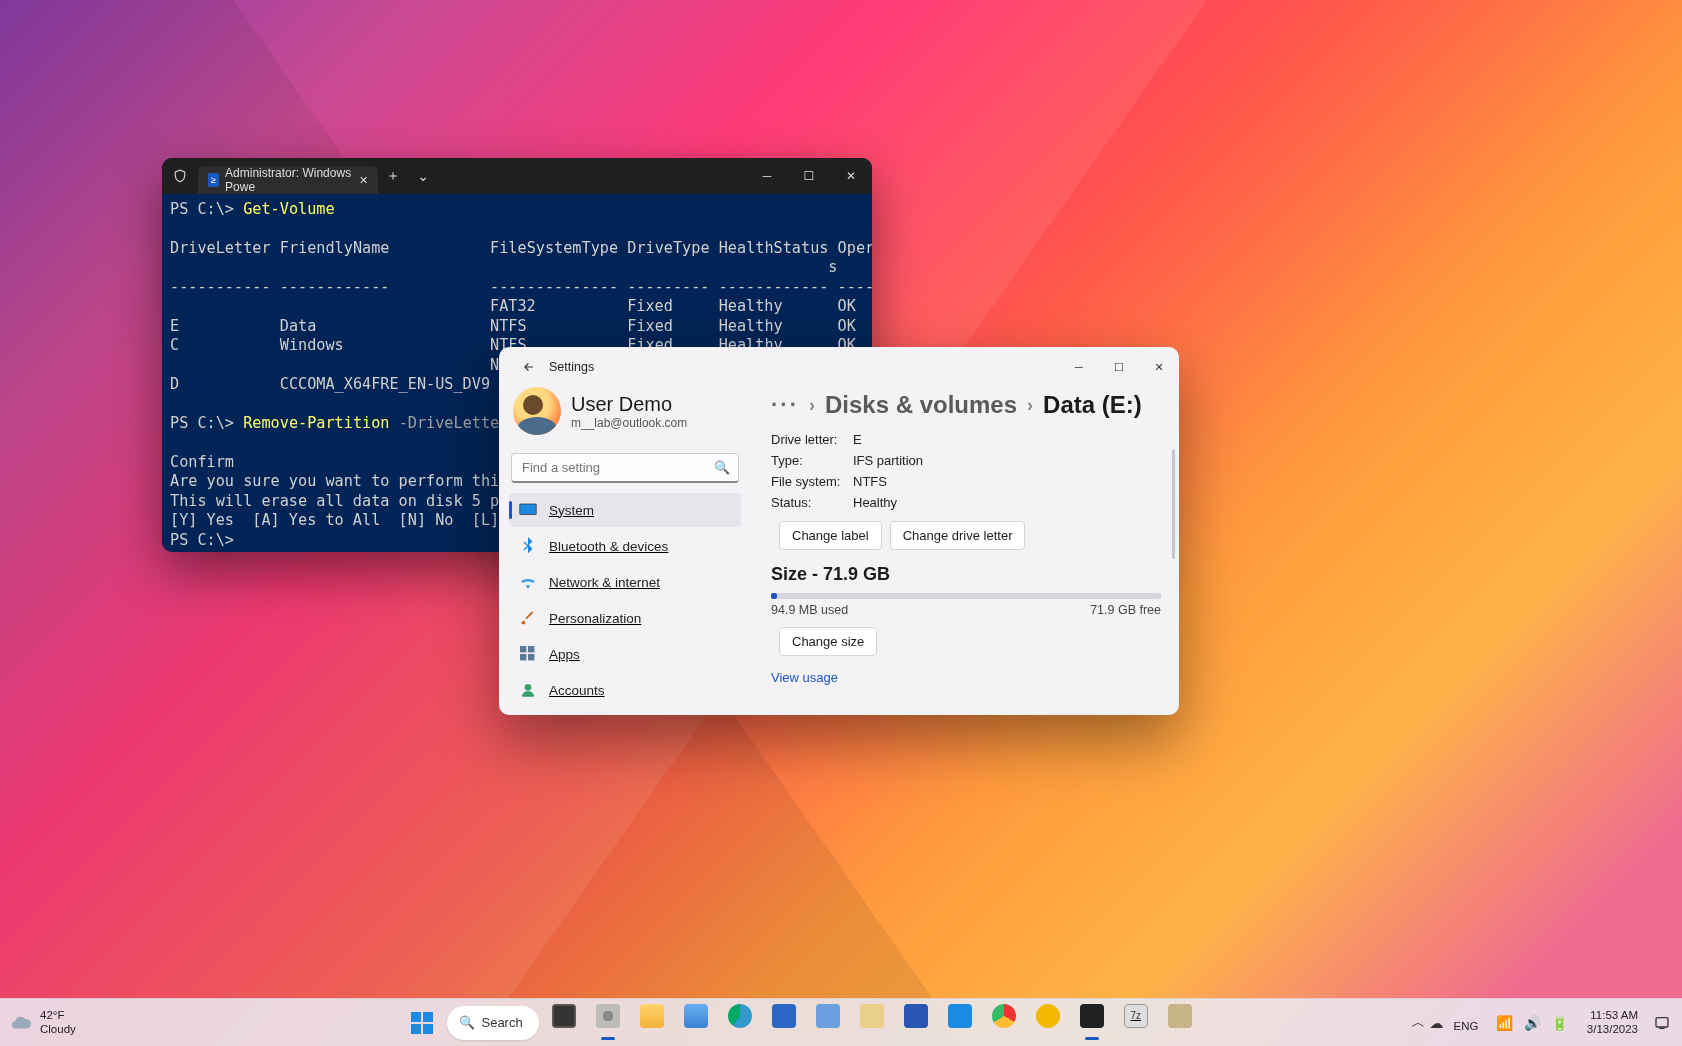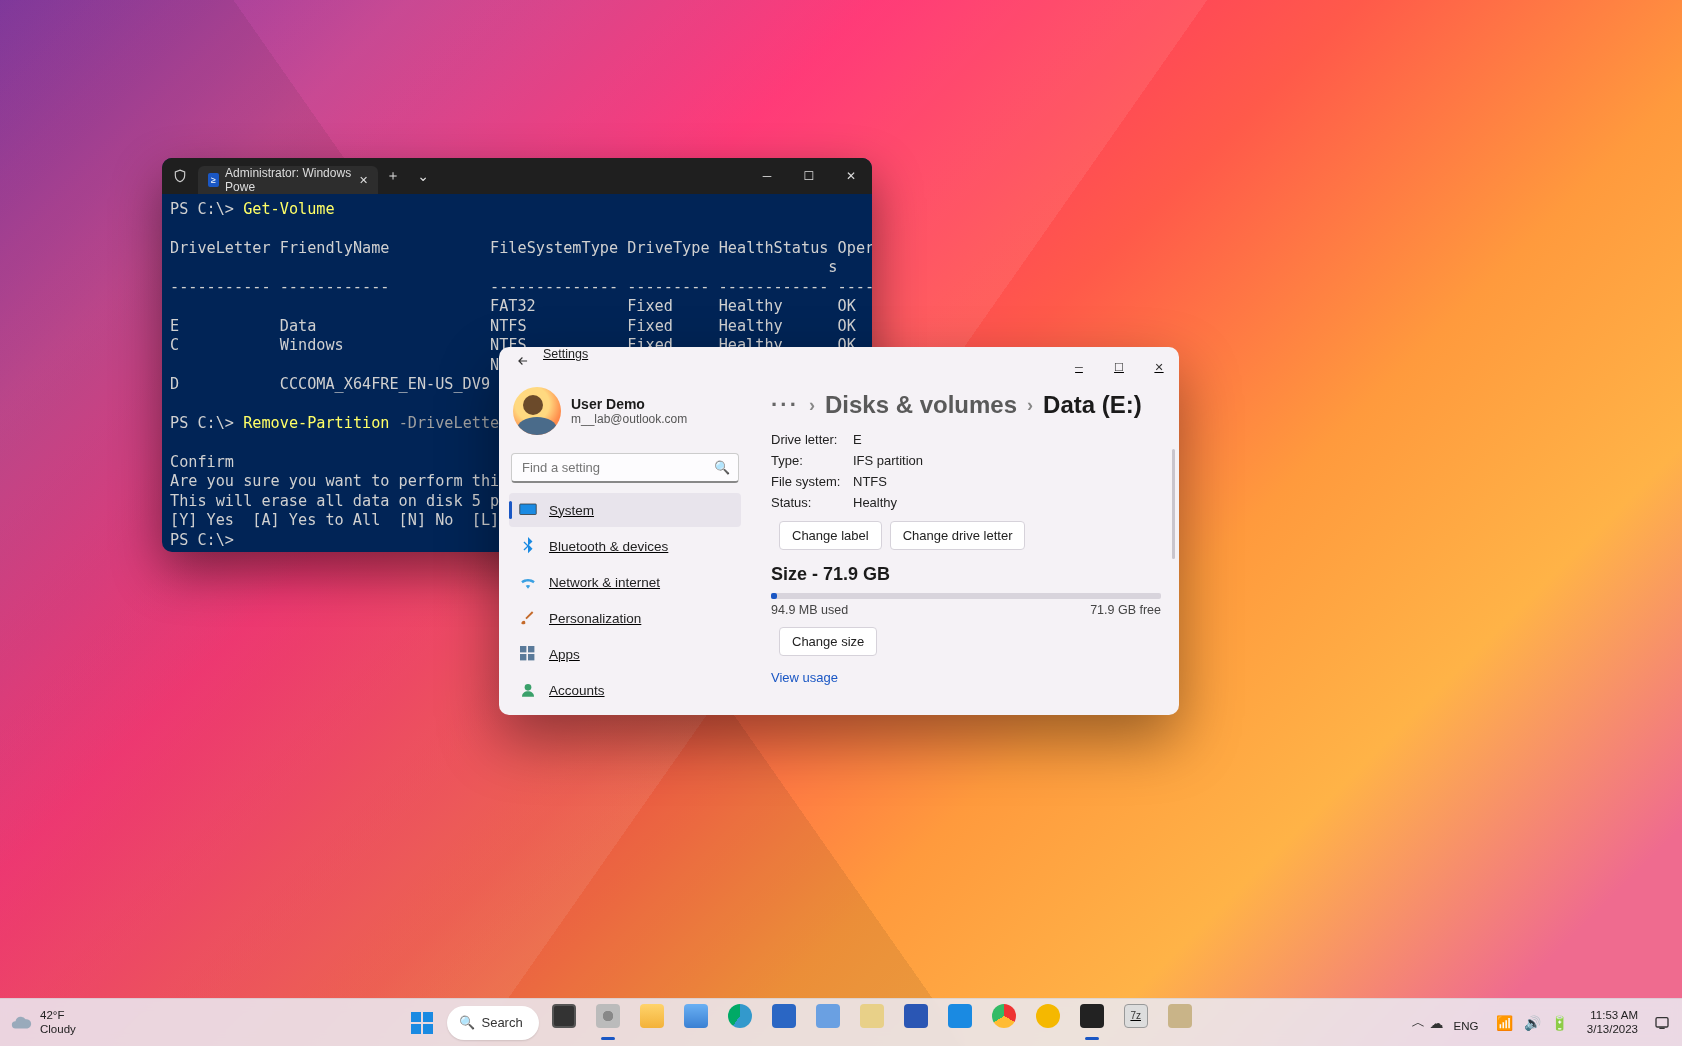--- a/index.html
+++ b/index.html
@@ -77,35 +77,34 @@
   width: 680px; height: 368px;
   background: #f5f2f6;
   border-radius: 10px;
   box-shadow: 0 25px 60px rgba(0,0,0,0.4);
   display: flex;
   flex-direction: column;
   overflow: hidden;
 }
 .settings-titlebar {
   height: 40px;
-  display: flex; 
-  padding-left: 10px;
-  text-decoration: underline;
+  display: flex; align-items: center;
+  padding-left: 16px;
 }
 .settings-back { width:28px;height:28px;display:flex;align-items:center;justify-content:center;color:#333;}
 .settings-title { font-size: 12.5px; color:#222; margin-left: 6px; }
 .settings-sysbtns { margin-left:auto; display:flex; }
 .settings-sysbtn { width:40px;height:40px;display:flex;align-items:center;justify-content:center;color:#333;font-size:11px;}
 .settings-body { flex:1; display:flex; overflow:hidden; }
 .settings-nav { width: 248px; padding: 0 6px 0 10px; overflow:hidden; }
 .user-row { display:flex; align-items:center; gap:10px; padding: 0 4px 12px 4px; }
 .avatar { width:48px;height:48px;border-radius:50%; background: radial-gradient(circle at 40% 35%, #ffd980 0 40%, #ff8a4a 70%); position:relative; overflow:hidden;}
 .avatar::after{content:"";position:absolute;left:10px;top:8px;width:20px;height:20px;border-radius:50%;background:#6b4a2a;}
 .avatar::before{content:"";position:absolute;left:4px;bottom:-6px;width:40px;height:24px;border-radius:50% 50% 0 0;background:#4a6b8a;}
-.user-name { font-size: 14px; font-weight:700; color:#1b1b1b; }
+.user-name { font-size: 20px; font-weight:400; color:#1b1b1b; }
 .user-email { font-size: 12px; color:#555; }
 .search-box { position:relative; margin: 6px 2px 10px 2px; }
 .search-box input {
   width:100%; height:30px; border:1px solid #ccc; border-bottom:2px solid #888;
   border-radius:4px; padding:0 30px 0 10px; font-size:13px; background:#fdfcfe;
 }
 .search-box .sicon{position:absolute;right:8px;top:7px;color:#555;font-size:13px;}
 .nav-list{display:flex;flex-direction:column;gap:2px;margin-top:4px;text-decoration:underline;}
 .nav-item{height:34px;display:flex;align-items:center;gap:12px;padding:0 10px;border-radius:4px;font-size:13.5px;color:#222;}
 .nav-item .nicon{width:18px;height:18px;display:flex;align-items:center;justify-content:center;}

